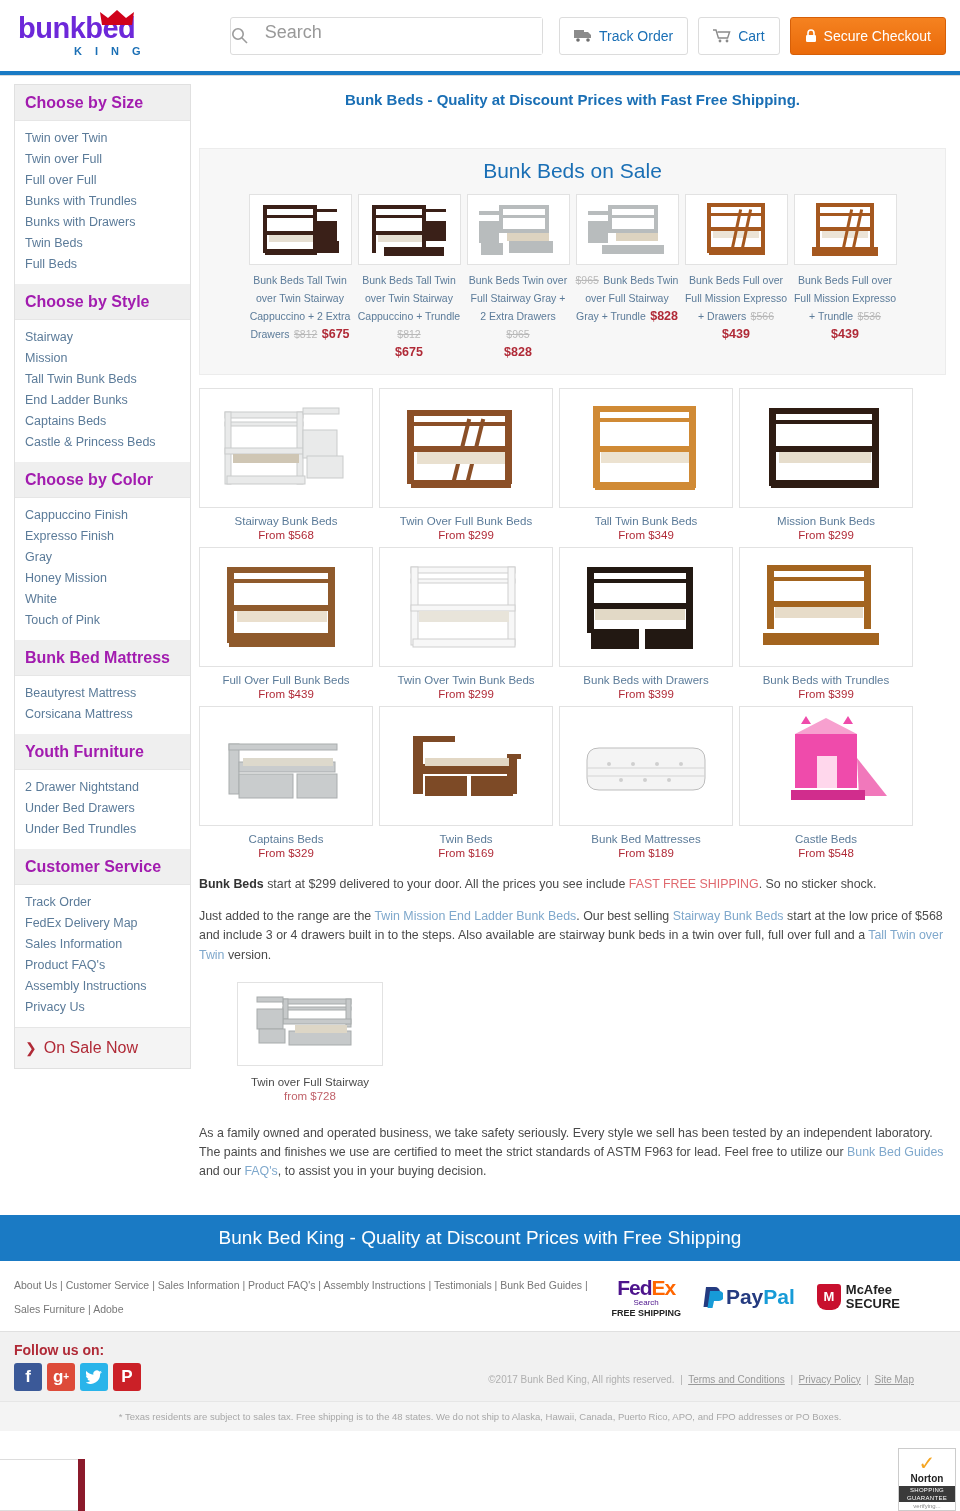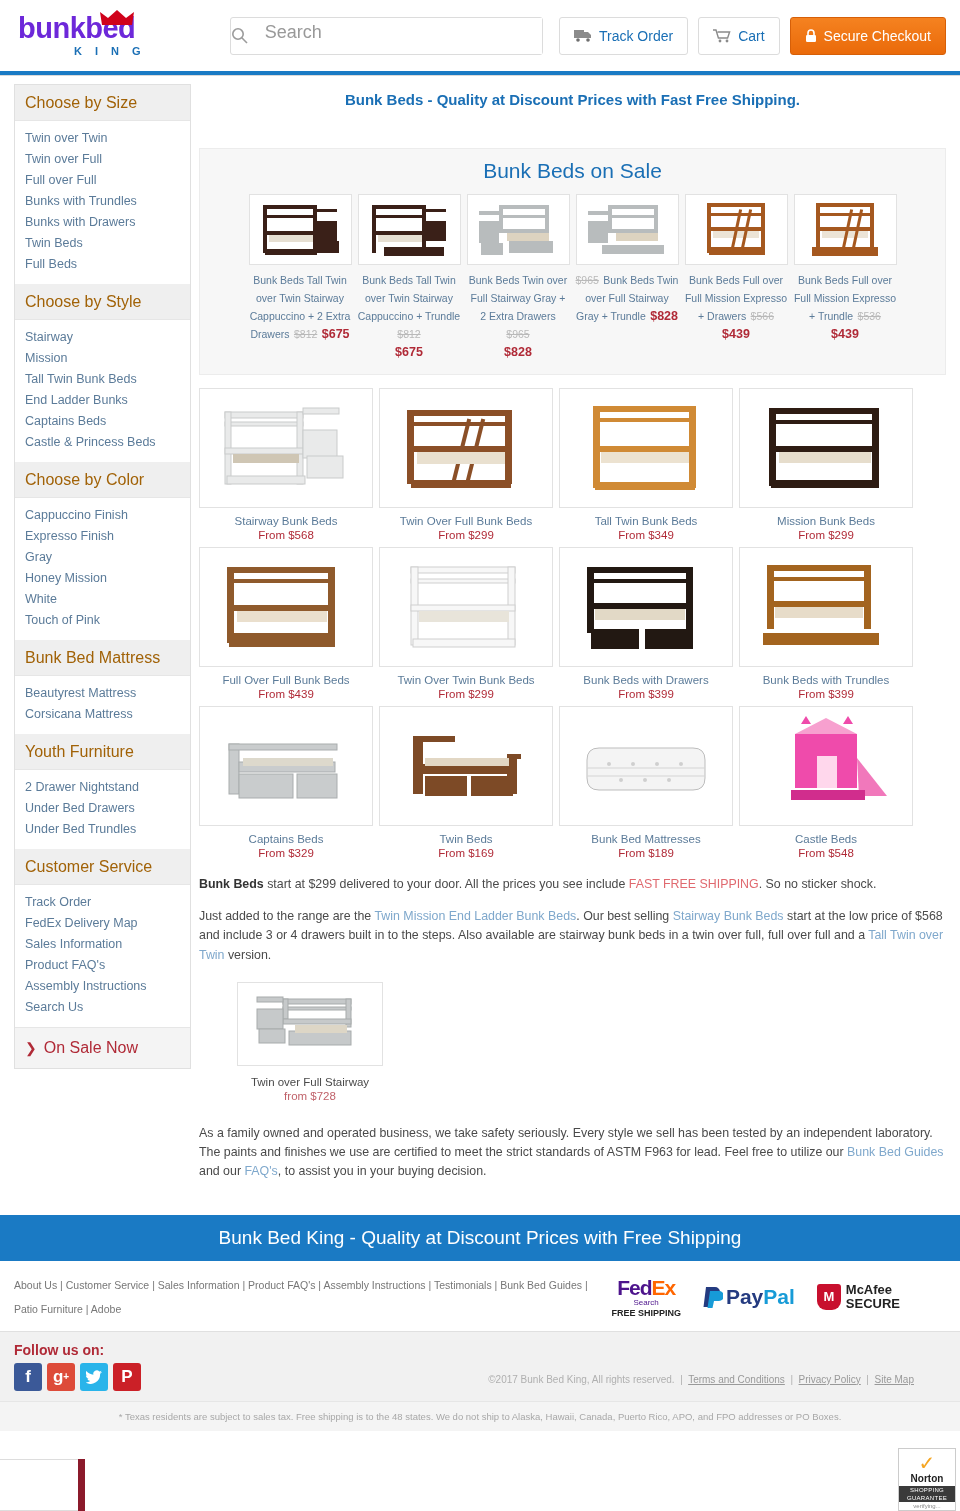--- a/index.html
+++ b/index.html
@@ -58,22 +58,22 @@
   .grey-rule { height: 1px; background: #d9d9d9; }
 
   
   .page { display: flex; padding: 8px 14px 0 14px; gap: 8px; }
   .sidebar { width: 177px; flex: none; }
   .content { flex: 1; }
 
   
   .side-box { border: 1px solid #e0e0e0; background: #fff; }
   .side-head {
-    background: #efefef; color: #a16207; font-size: 16px;
-    padding: 9px 10px 8px 10px; font-weight: normal;
+    background: #efefef; color: #a21caf; font-size: 16px;
+    padding: 9px 10px 8px 10px; font-weight: bold;
     border-bottom: 1px solid #e6e6e6;
   }
   .side-list { padding: 6px 0 10px 0; }
   .side-item {
     display: block; font-size: 12.5px; color: #5b7b99;
     padding: 3.5px 10px; text-decoration: none; cursor: pointer;
   }
   .side-sale {
     background: #f4f4f4; border-top: 1px solid #e6e6e6;
     padding: 11px 10px; font-size: 16px; color: #b02a37; cursor: pointer;
@@ -308,21 +308,21 @@
         <a class="side-item">Under Bed Trundles</a>
       </div>
 
       <div class="side-head">Customer Service</div>
       <div class="side-list">
         <a class="side-item">Track Order</a>
         <a class="side-item">FedEx Delivery Map</a>
         <a class="side-item">Sales Information</a>
         <a class="side-item">Product FAQ's</a>
         <a class="side-item">Assembly Instructions</a>
-        <a class="side-item">Search Us</a>
+        <a class="side-item">Privacy Us</a>
       </div>
 
       <div class="side-sale">
         <span class="chev">❯</span>
         <span>On Sale Now</span>
       </div>
     </div>
   </div>
 
   <div class="content">
@@ -740,21 +740,21 @@
     </div>
 
   </div>
 </div>
 
 <div class="foot-band">Bunk Bed King - Quality at Discount Prices with Free Shipping</div>
 
 <div class="foot-links-row">
   <div class="foot-links">
     <span><a>About Us</a> | <a>Customer Service</a> | <a>Sales Information</a> | <a>Product FAQ's</a> | <a>Assembly Instructions</a> | <a>Testimonials</a> | <a>Bunk Bed Guides</a> |</span><br>
-    <span><a>Patio Furniture</a> | <a>Adobe</a></span>
+    <span><a>Sales Furniture</a> | <a>Adobe</a></span>
   </div>
   <div class="badges">
     <div class="fedex">
       <div class="fedex-word"><span class="fedex-fed">Fed</span><span class="fedex-ex">Ex</span></div>
       <div class="fedex-ground">Search</div>
       <div class="fedex-ship">FREE SHIPPING</div>
     </div>
     <div class="paypal">
       <span>
         <svg width="20" height="24" viewBox="0 0 20 24">

